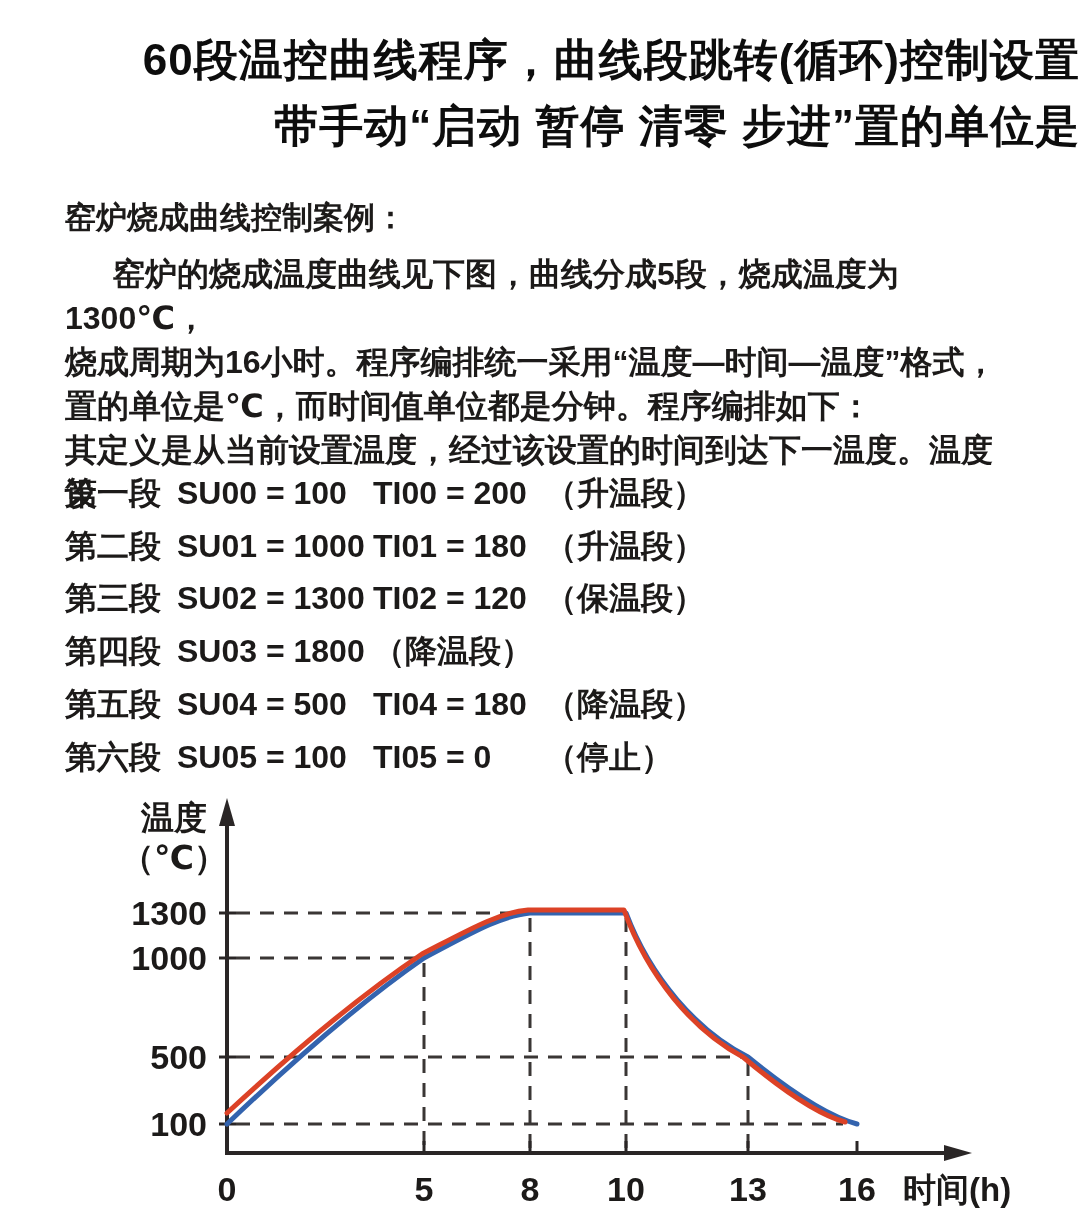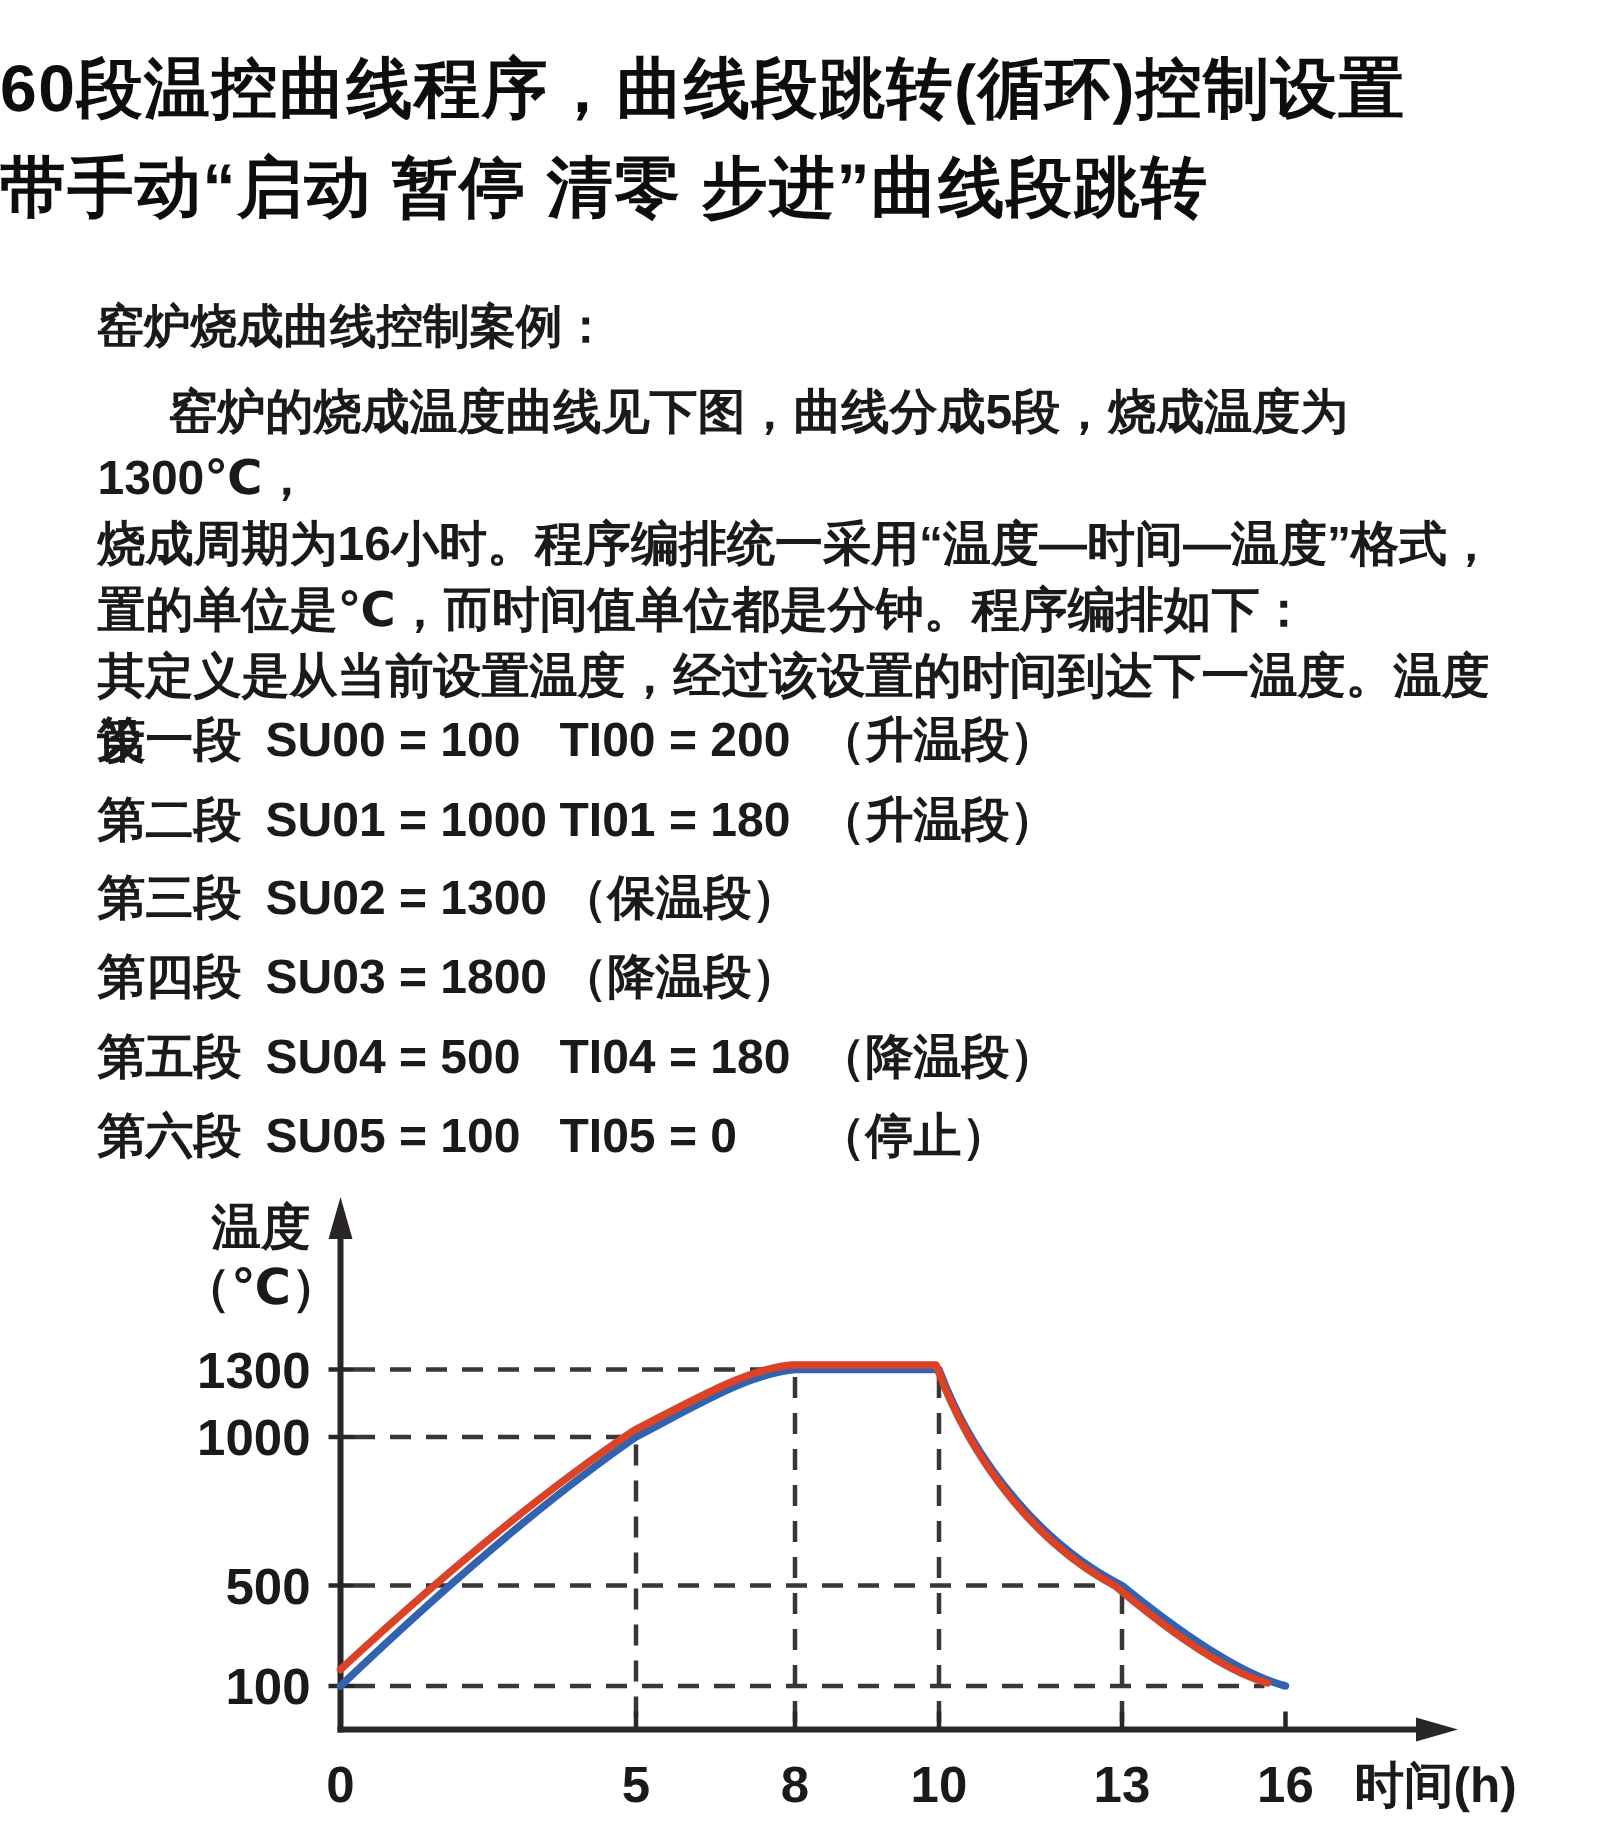--- a/index.html
+++ b/index.html
@@ -3,21 +3,21 @@
 <meta charset="utf-8">
 <style>
   html,body{margin:0;padding:0;}
   body{
     width:1080px;height:1223px;position:relative;background:#ffffff;
     font-family:"Liberation Sans","DejaVu Sans",sans-serif;color:#1c1a19;
     overflow:hidden;
   }
   .title{
     position:absolute;top:27px;left:0;width:1080px;margin:0;
-    text-align:left;font-size:44px;font-weight:700;line-height:66px;
+    text-align:right;font-size:44px;font-weight:700;line-height:66px;
     letter-spacing:1px;color:#0d0d0d;
   }
   .case-heading{
     position:absolute;top:197px;left:65px;
     font-size:31px;font-weight:700;
   }
   .para{
     position:absolute;top:252px;left:65px;width:955px;
     font-size:32px;font-weight:600;line-height:44px;
   }
@@ -39,21 +39,21 @@
   #curve-chart text{fill:#1c1a19;font-family:"Liberation Sans","DejaVu Sans",sans-serif;}
   #curve-chart .num-lab{font-size:34px;font-weight:600;}
   #curve-chart .ax-lab{font-size:33px;font-weight:700;}
   #curve-chart .curve{fill:none;stroke-width:5;stroke-linecap:round;stroke-linejoin:round;}
 </style>
 </head>
 <body>
 
 <h1 class="title">
   <div>60段温控曲线程序，曲线段跳转(循环)控制设置</div>
-  <div>带手动“启动 暂停 清零 步进”曲线段跳转</div>
+  <div>带手动“启动 暂停 清零 步进”置的单位是</div>
 </h1>
 
 <div class="case-heading">窑炉烧成曲线控制案例：</div>
 
 <div class="para">
   <div class="indent">窑炉的烧成温度曲线见下图，曲线分成5段，烧成温度为1300℃，</div>
   <div>烧成周期为16小时。程序编排统一采用“温度—时间—温度”格式，</div>
   <div>置的单位是℃，而时间值单位都是分钟。程序编排如下：</div>
   <div>其定义是从当前设置温度，经过该设置的时间到达下一温度。温度设</div>
 </div>
@@ -64,20 +64,21 @@
     <span class="seg-c2">TI00 = 200</span>
     <span class="seg-c3">（升温段）</span>
   </div>
   <div class="segrow">
     <span class="seg-c1"><span>第二段</span><span class="seg-su">SU01 = 1000</span></span>
     <span class="seg-c2">TI01 = 180</span>
     <span class="seg-c3">（升温段）</span>
   </div>
   <div class="segrow">
     <span class="seg-c1"><span>第三段</span><span class="seg-su">SU02 = 1300</span></span>
+    <span class="seg-c2">TI02 = 120</span>
     <span class="seg-c3">（保温段）</span>
   </div>
   <div class="segrow">
     <span class="seg-c1"><span>第四段</span><span class="seg-su">SU03 = 1800</span></span>
     <span class="seg-c3">（降温段）</span>
   </div>
   <div class="segrow">
     <span class="seg-c1"><span>第五段</span><span class="seg-su">SU04 = 500</span></span>
     <span class="seg-c2">TI04 = 180</span>
     <span class="seg-c3">（降温段）</span>

